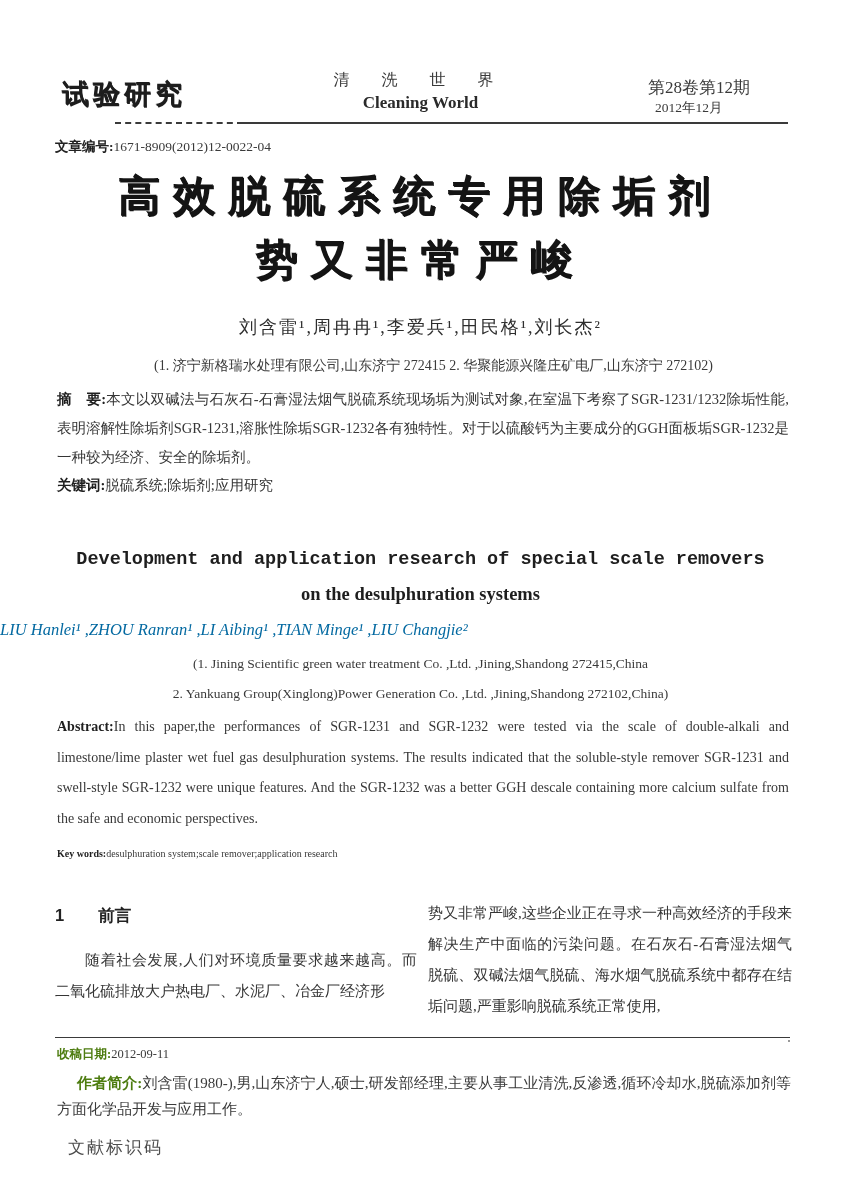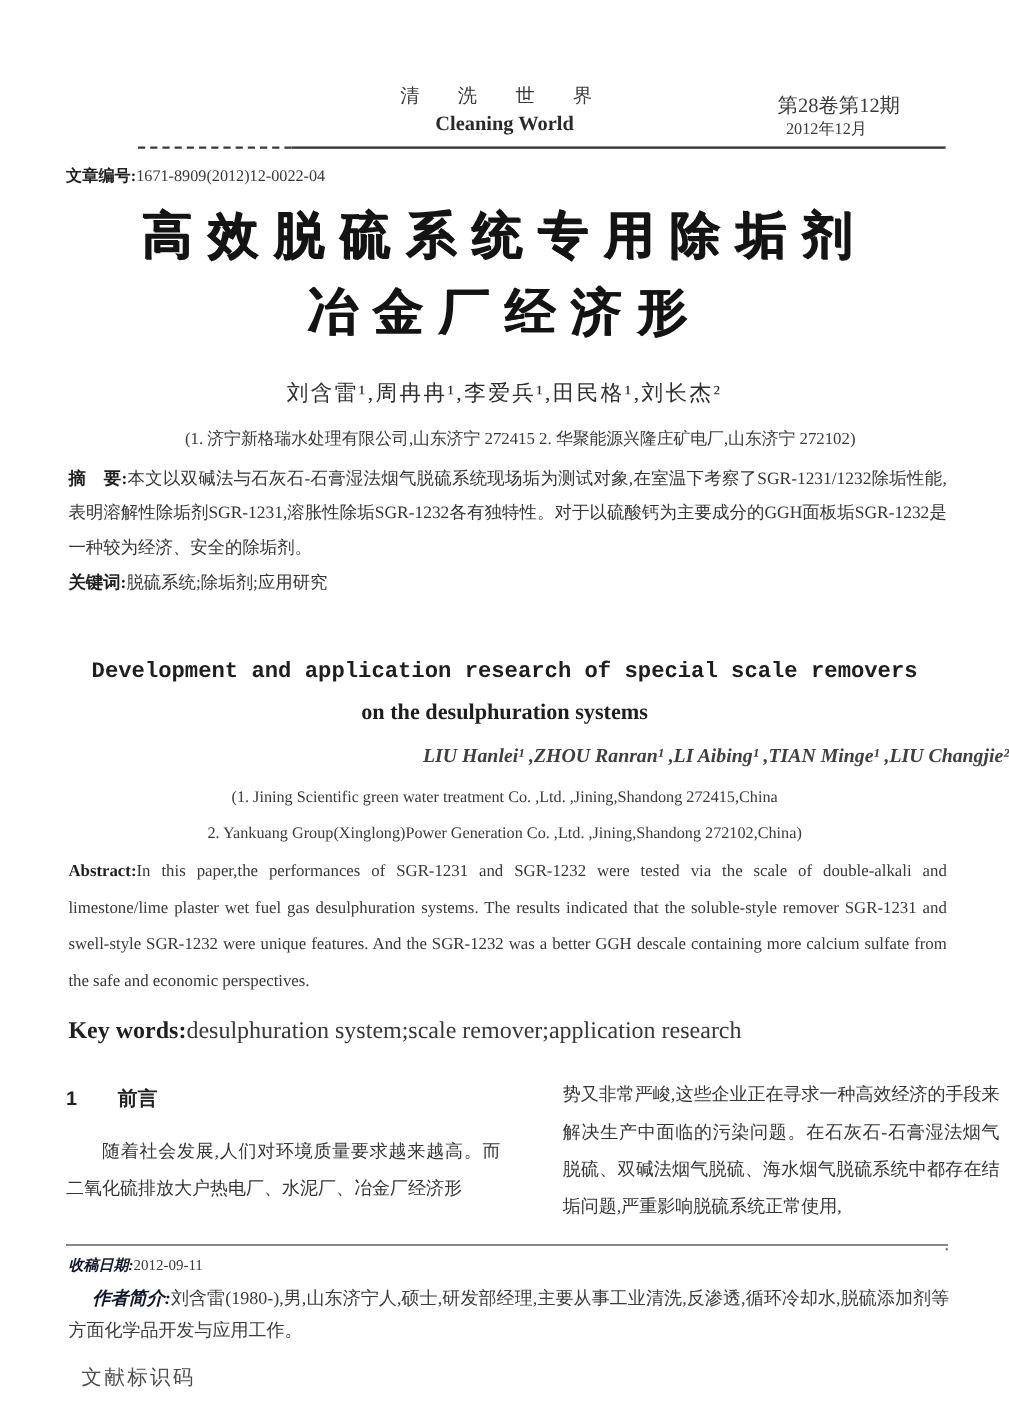--- a/index.html
+++ b/index.html
@@ -96,63 +96,62 @@
     left: 0; right: 0;
     text-align: center;
     font-weight: bold;
     font-size: 18.5px;
     color: #1e1e1e;
   }
   .title-en.l1 { top: 549px; font-family: Liberation Mono, monospace; }
   .title-en.l2 { top: 584px; }
   .authors-en {
     left: 0; right: 0; top: 620px;
-    text-align: right;
+    text-align: left;
     font-style: italic;
     font-size: 16.5px;
-    color: #404040;
-    font-weight: bold;
+    color: #0369a1;
   }
   .affil-en { left: 0; right: 0; text-align: center; font-size: 13.5px; color: #3a3a3a; }
   .affil-en.l1 { top: 656px; }
   .affil-en.l2 { top: 686px; }
 
   .abstract-en {
     left: 57px; top: 712px; width: 732px;
     font-size: 14px;
     line-height: 30.5px;
     text-align: justify;
     color: #383838;
   }
   .abstract-en b, .kw-en b { color: #1f1f1f; }
-  .kw-en { left: 57px; top: 848px; font-size: 20px; color: #383838; }
+  .kw-en { left: 57px; top: 848px; font-size: 10px; color: #383838; }
 
   
   .col-left { left: 55px; top: 905px; width: 362px; }
-  .col-right { left: 428px; top: 898px; width: 364px; margin-left: 41px; }
+  .col-right { left: 428px; top: 898px; width: 364px; }
   .sec-heading {
     font-family: "Liberation Sans", "DejaVu Sans", sans-serif;
     font-weight: bold;
     font-size: 16.5px;
     color: #222;
     margin-bottom: 18px;
   }
   .sec-heading .sec-num { margin-right: 34px; }
   .body-par {
     font-size: 15px;
     line-height: 31px;
     text-align: justify;
     color: #353535;
   }
   .body-par.indent { text-indent: 2em; }
 
   
   .footer-rule { left: 55px; top: 1037px; width: 735px; border-top: 1.5px solid #3a3a3a; }
   .received { left: 57px; top: 1046px; font-size: 12.5px; color: #3a3a3a; }
-  .received b, .bio b { color: #0f172a; font-style: italic; }
+  .received b, .bio b { color: #4d7c0f; }
   .bio {
     left: 57px; top: 1070px; width: 734px;
     font-size: 15px;
     line-height: 26px;
     text-align: justify;
     text-indent: 20px;
     color: #3a3a3a;
   }
   .watermark {
     left: 68px; top: 1136px;
@@ -160,33 +159,34 @@
     letter-spacing: 2px;
     color: #4d4d4d;
   }
   .noise-dot { left: 788px; top: 1040px; width: 2px; height: 2px; background:#777; border-radius:50%; }
 </style>
 </head>
 <body>
 
 <div class="page">
 
+  <div class="abs section-logo">试验研究</div>
   <div class="abs journal-en">Cleaning World</div>
   <div class="abs journal-cn">清 洗 世 界</div>
   <div class="abs vol-issue">第28卷第12期</div>
   <div class="abs issue-date">2012年12月</div>
   <div class="abs header-rule-dash"></div>
   <div class="abs header-rule"></div>
 
   <div class="abs article-number">
     <b>文章编号:</b><span>1671-8909(2012)12-0022-04</span>
   </div>
 
   <div class="abs title-cn l1">高效脱硫系统专用除垢剂</div>
-  <div class="abs title-cn l2">冶金厂经济形</div>
+  <div class="abs title-cn l2">势又非常严峻</div>
   <div class="abs authors-cn">刘含雷¹,周冉冉¹,李爱兵¹,田民格¹,刘长杰²</div>
   <div class="abs affiliation-cn">(1. 济宁新格瑞水处理有限公司,山东济宁 272415 2. 华聚能源兴隆庄矿电厂,山东济宁 272102)</div>
 
   <div class="abs abstract-cn">
     <b>摘　要:</b><span>本文以双碱法与石灰石-石膏湿法烟气脱硫系统现场垢为测试对象,在室温下考察了SGR-1231/1232除垢性能,表明溶解性除垢剂SGR-1231,溶胀性除垢SGR-1232各有独特性。对于以硫酸钙为主要成分的GGH面板垢SGR-1232是一种较为经济、安全的除垢剂。</span>
   </div>
   <div class="abs kw-cn">
     <b>关键词:</b><span>脱硫系统;除垢剂;应用研究</span>
   </div>
 

